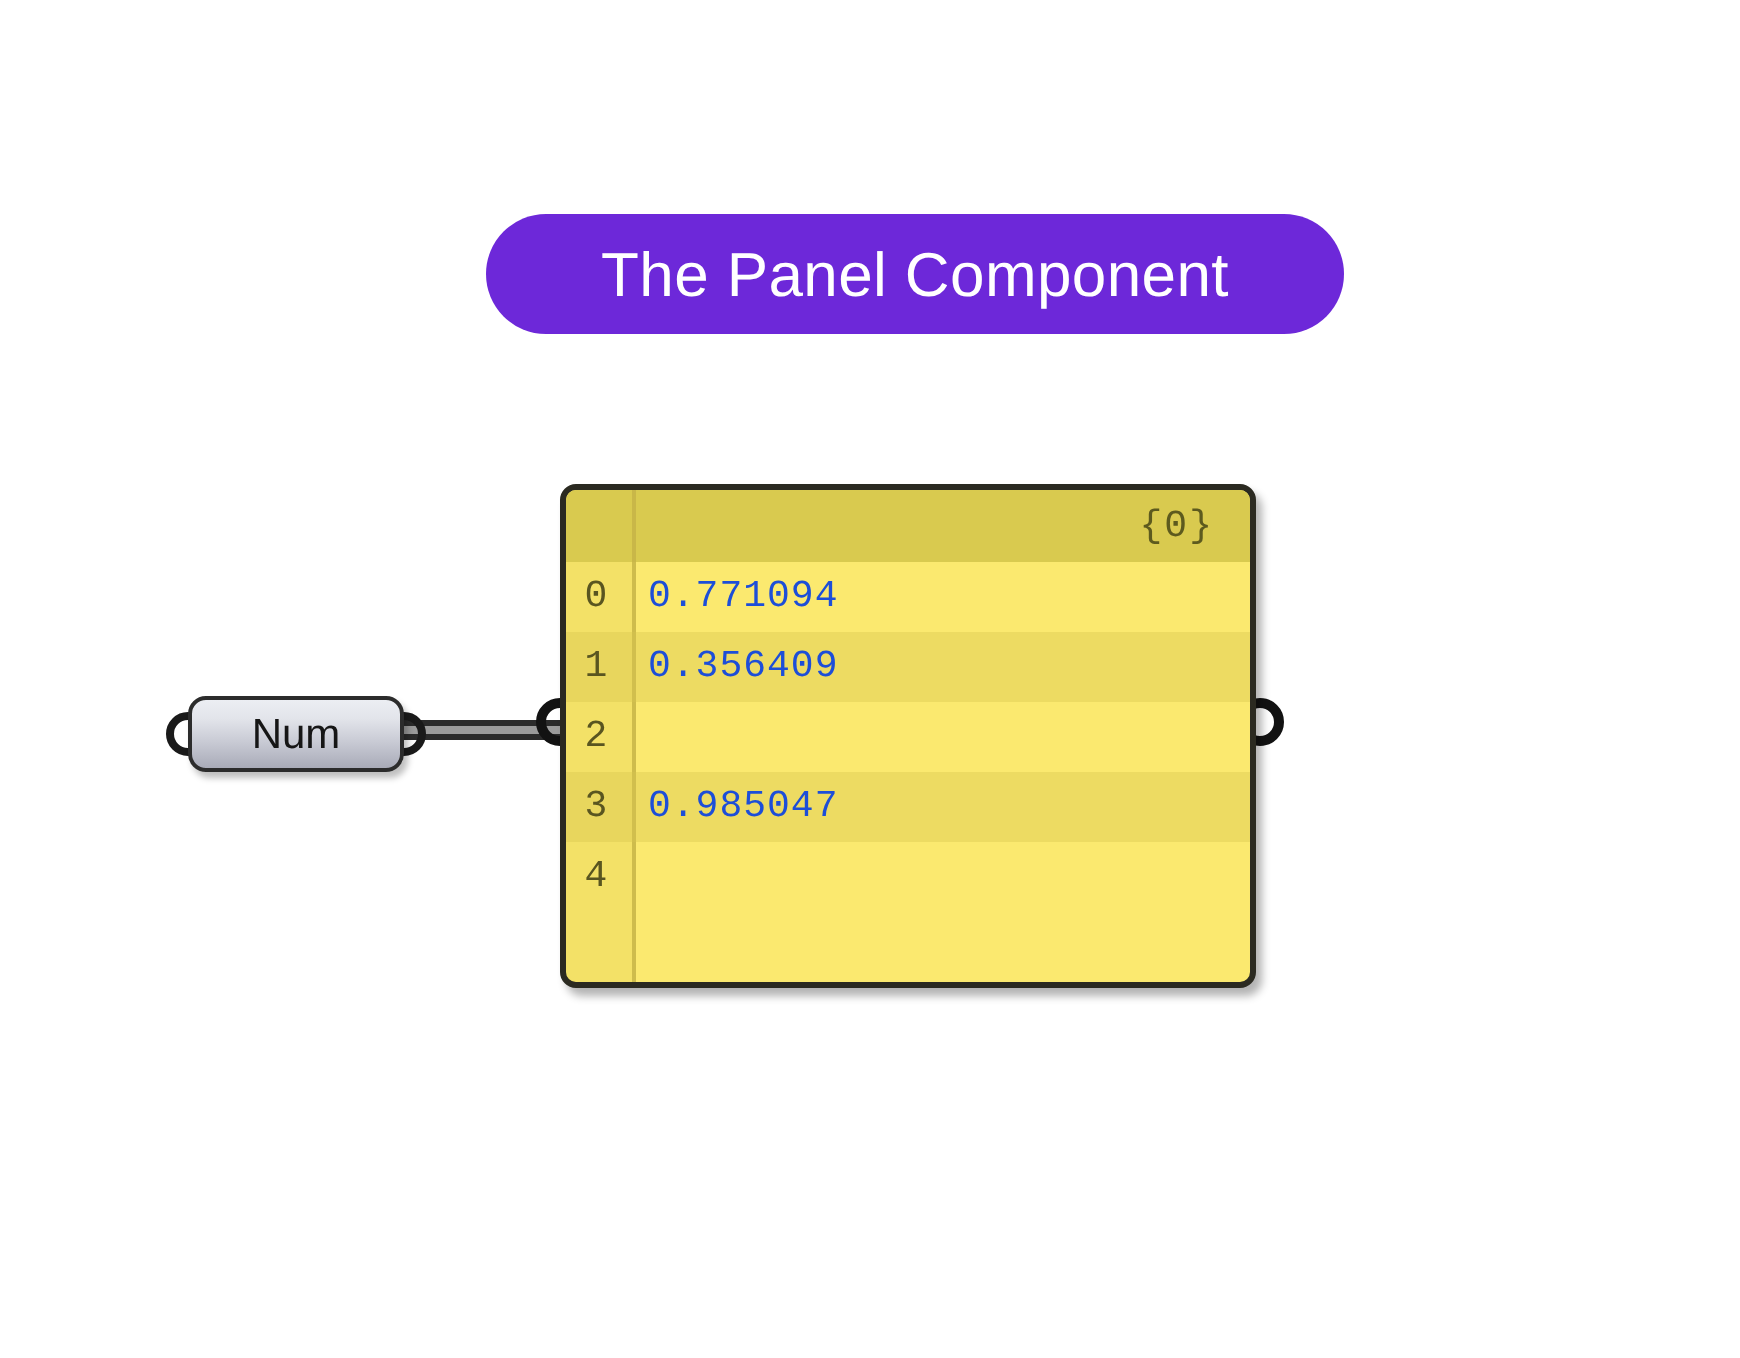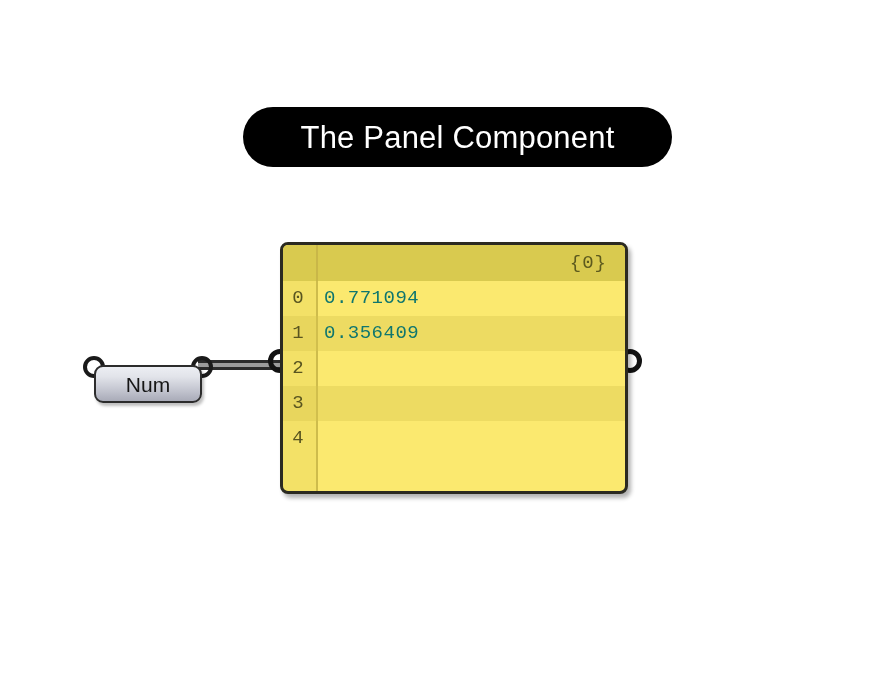--- a/index.html
+++ b/index.html
@@ -22,21 +22,21 @@
     height: 679px;
   }
 
   
   .title-pill {
     position: absolute;
     left: 243px;
     top: 107px;
     width: 429px;
     height: 60px;
-    background: #000000;
+    background: #6d28d9;
     border-radius: 30px;
     display: flex;
     align-items: center;
     justify-content: center;
     box-sizing: border-box;
   }
   .title-pill-label {
     color: #ffffff;
     font-family: "Liberation Sans", sans-serif;
     font-size: 31px;
@@ -90,21 +90,21 @@
     border: 4px solid #1a1a1a;
     border-radius: 50%;
     box-sizing: border-box;
     background: transparent;
   }
   .num-port-left  { left: 0px; }
   .num-port-right { left: 108px; }
   .num-body {
     position: absolute;
     left: 11px;
-    top: 20px;
+    top: 3px;
     width: 108px;
     height: 38px;
     box-sizing: border-box;
     border: 2px solid #2c2c2c;
     border-radius: 9px;
     background: linear-gradient(180deg, #eceef3 0%, #e2e4ea 28%, #c8cad4 62%, #a9abb8 100%);
     display: flex;
     align-items: center;
     justify-content: center;
     box-shadow: 2px 3px 3px rgba(0,0,0,0.25);
@@ -187,21 +187,21 @@
     flex: 0 0 30px;
     text-align: center;
     color: #595520;
     font-family: "Liberation Mono", monospace;
     font-size: 19px;
     line-height: 1;
   }
   .panel-row-value {
     flex: 1 1 auto;
     padding-left: 11px;
-    color: #0f766e;
+    color: #1d4ed8;
     font-family: "Liberation Mono", monospace;
     font-size: 19px;
     letter-spacing: 0.5px;
     line-height: 1;
     white-space: nowrap;
   }
 
   
   .panel-divider {
     position: absolute;
@@ -265,20 +265,21 @@
         </div>
         <div class="panel-row alt">
           <span class="panel-row-index">1</span>
           <span class="panel-row-value">0.356409</span>
         </div>
         <div class="panel-row">
           <span class="panel-row-index">2</span>
         </div>
         <div class="panel-row alt">
           <span class="panel-row-index">3</span>
+          <span class="panel-row-value">0.985047</span>
         </div>
         <div class="panel-row">
           <span class="panel-row-index">4</span>
         </div>
       </div>
     </div>
   </div>
 
 </div>
 

